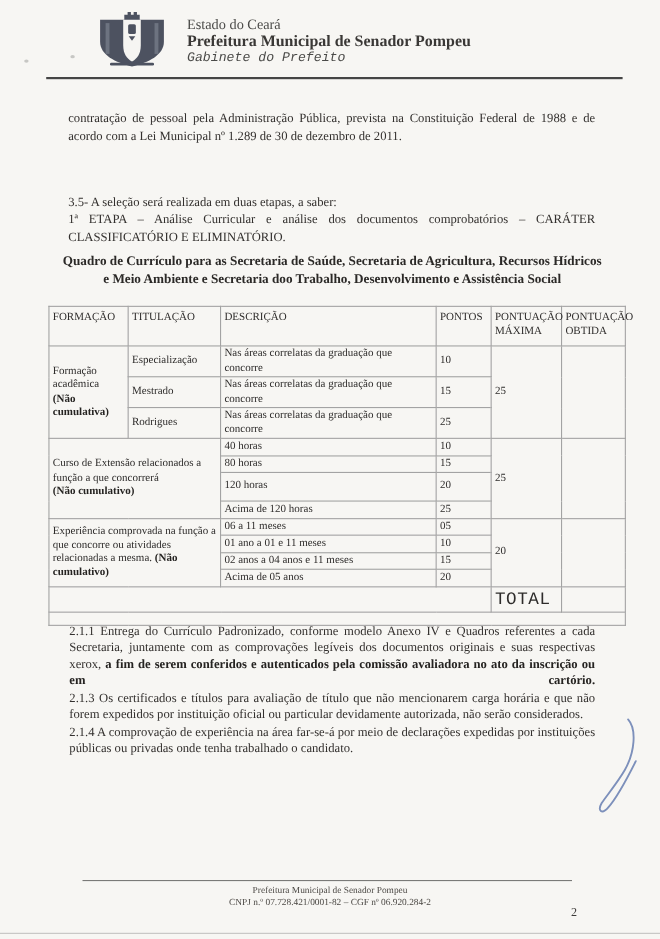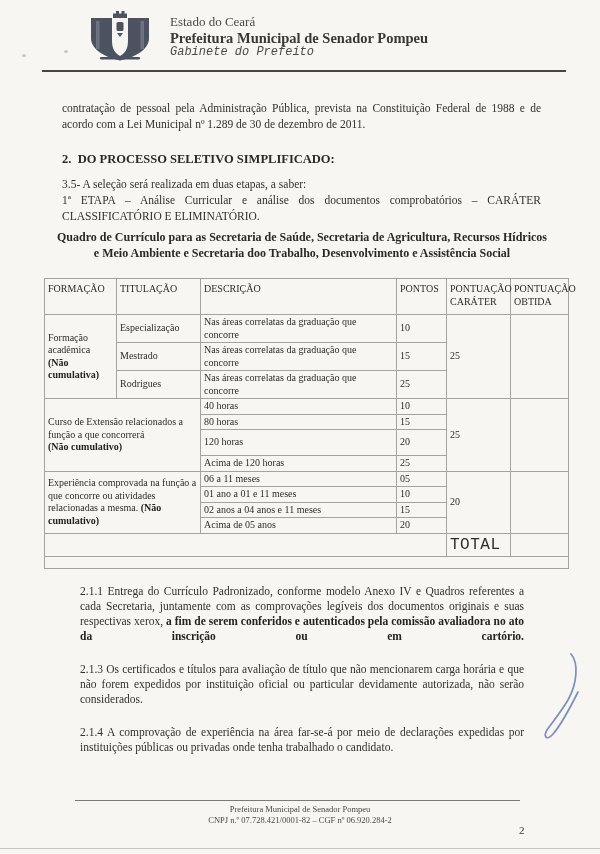--- a/index.html
+++ b/index.html
@@ -17,21 +17,21 @@
   .s2{left:64px;top:50px;width:4px;height:3px;}
   
   .p{position:absolute;left:62px;width:479px;font-size:11.5px;line-height:16px;}
   .p-just{text-align:justify;}
   .p-force{text-align:justify;text-align-last:justify;}
   .intro{top:88px;}
   .heading2{top:138px;font-weight:bold;font-size:12.5px;white-space:pre-wrap;color:#2b2927;}
   .p21a{top:164px;}
   .p21b{top:180px;}
   .after-table{position:absolute;left:62px;top:566px;width:480px;font-size:11.5px;line-height:15px;}
-  .after-table p{margin:18px;}
+  .after-table p{margin:1px;}
   .bold-seg{font-weight:bold;color:#252321;}
   
   .caption{position:absolute;left:55px;top:230px;width:494px;text-align:center;
            font-weight:bold;font-size:12px;line-height:15.5px;color:#2b2927;}
   table.quadro{position:absolute;left:44px;top:278px;width:524px;border-collapse:collapse;
            font-size:10px;line-height:1.25;color:#2e2c2b;table-layout:fixed;}
   .quadro th,.quadro td{border:1px solid #a3a3a3;text-align:left;padding:1px 3px;}
   .quadro th{font-weight:normal;height:30px;font-size:10px;vertical-align:top;padding-top:4px;}
   .quadro td{vertical-align:middle;}
   .sec1-row{height:28px;}
@@ -73,42 +73,41 @@
     </svg>
   </div>
   <div class="hdr-text">
     <div class="hdr-state">Estado do Ceará</div>
     <div class="hdr-muni">Prefeitura Municipal de Senador Pompeu</div>
     <div class="hdr-office">Gabinete do Prefeito</div>
   </div>
   <div class="hdr-rule"></div>
 
   <p class="p p-just intro">contratação de pessoal pela Administração Pública, prevista na Constituição Federal de 1988 e de acordo com a Lei Municipal nº 1.289 de 30 de dezembro de 2011.</p>
-  <p class="p heading2">2.  DO PROCESSO SELETIVO SIMPLIFICADO:</p>
   <p class="p p21a">3.5- A seleção será realizada em duas etapas, a saber:</p>
   <p class="p p-just p21b">1ª ETAPA – Análise Curricular e análise dos documentos comprobatórios – CARÁTER CLASSIFICATÓRIO E ELIMINATÓRIO.</p>
 
   <div class="caption">Quadro de Currículo para as Secretaria de Saúde, Secretaria de Agricultura, Recursos Hídricos e Meio Ambiente e Secretaria doo Trabalho, Desenvolvimento e Assistência Social</div>
 
   <table class="quadro">
     <colgroup>
       <col style="width:72px">
         <col style="width:84px">
         <col style="width:196px">
       <col style="width:50px">
         <col style="width:64px">
         <col style="width:58px">
     </colgroup>
     <tbody>
         <tr>
       <th>FORMAÇÃO</th>
       <th>TITULAÇÃO</th>
       <th>DESCRIÇÃO</th>
       <th>PONTOS</th>
-      <th>PONTUAÇÃO CARÁTER</th>
+      <th>PONTUAÇÃO MÁXIMA</th>
       <th>PONTUAÇÃO OBTIDA</th>
     </tr>
 
     <tr class="sec1-row">
       <td rowspan="3">
         <span>Formação acadêmica</span>
         <span class="bold-block">(Não cumulativa)</span>
       </td>
       <td class="cell-top">Especialização</td>
       <td class="cell-top">Nas áreas correlatas da graduação que concorre</td>

